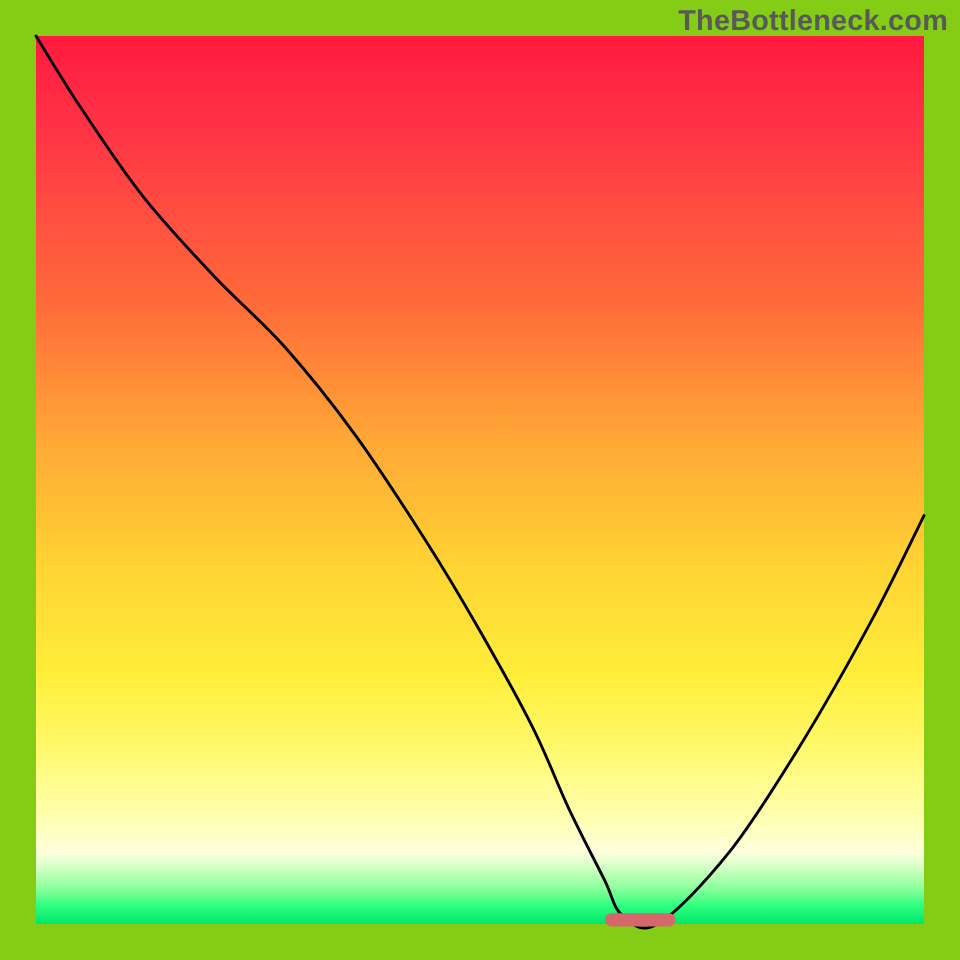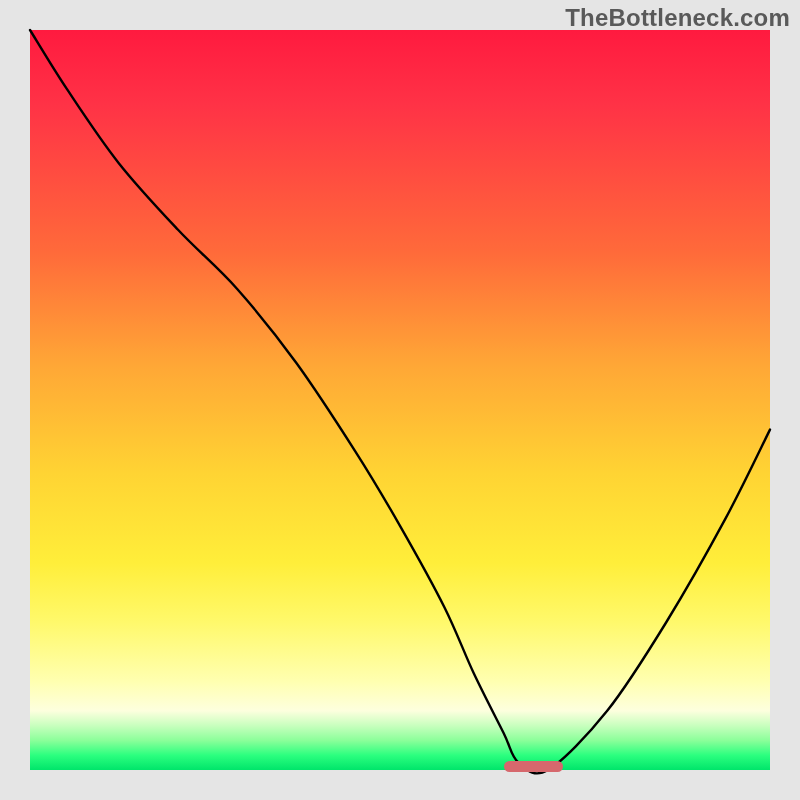--- a/index.html
+++ b/index.html
@@ -8,21 +8,21 @@
     width: 800px;
     height: 800px;
     background: #000;
     overflow: hidden;
     font-family: Arial, Helvetica, sans-serif;
   }
   .frame {
     position: relative;
     width: 800px;
     height: 800px;
-    background: #e5e5e5;
+    background: #84cc16;
   }
   .watermark {
     position: absolute;
     top: 4px;
     right: 10px;
     color: #595959;
     font-size: 24px;
     font-weight: 600;
     letter-spacing: 0.2px;
     user-select: none;

